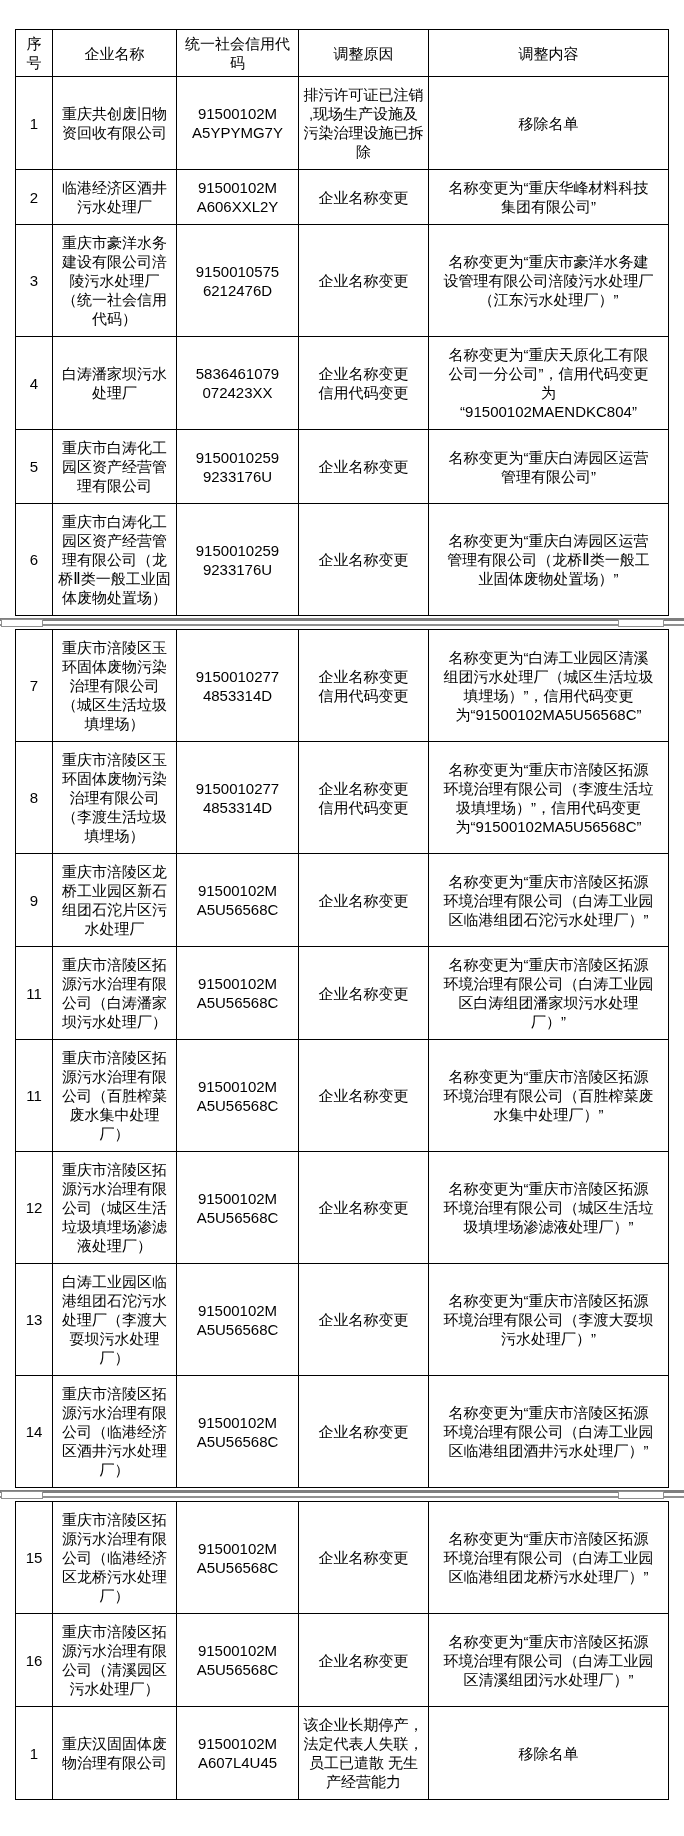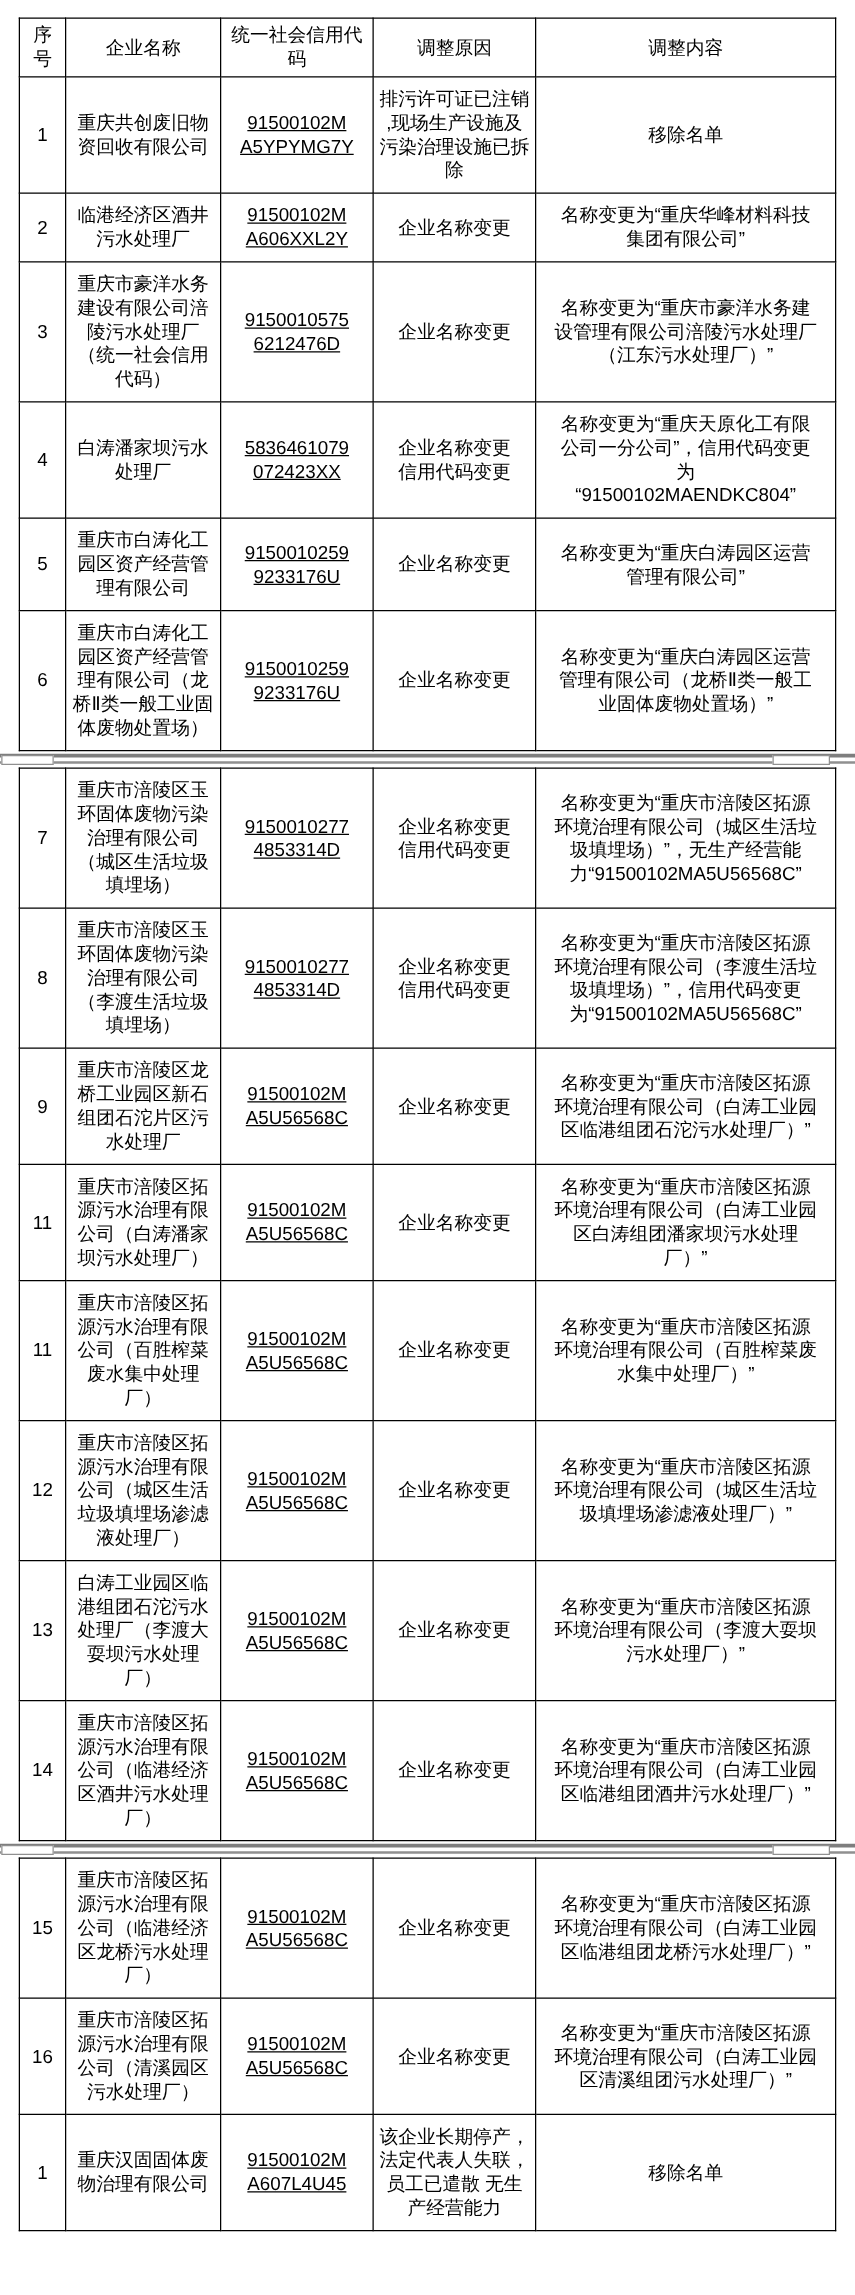--- a/index.html
+++ b/index.html
@@ -5,21 +5,21 @@
   * { box-sizing: border-box; }
   html, body { margin: 0; padding: 0; }
   body {
     width: 684px;
     height: 1836px;
     background: #ffffff;
     color: #000000;
     font-family: "Liberation Sans", "DejaVu Sans", sans-serif;
     overflow: hidden;
   }
-  .doc { padding-top: 14px; }
+  .doc { padding-top: 29px; }
 
   table {
     border-collapse: collapse;
     table-layout: fixed;
     width: 653px;
     margin-left: 15px;
   }
   col.c1 { width: 37px; }
   col.c2 { width: 124px; }
   col.c3 { width: 122px; }
@@ -31,21 +31,21 @@
     font-size: 15px;
     line-height: 19px;
     font-weight: 400;
     text-align: center;
     vertical-align: middle;
     white-space: pre-line;
     overflow-wrap: break-word;
     padding: 8px 4px;
   }
   th { padding: 4px 4px; }
-  td.c3 { padding: 8px 10px; text-decoration: underline; }
+  td.c3 { padding: 8px 10px; }
   td.c5 { padding: 8px 13px; }
 
   
   .page-break { position: relative; width: 684px; height: 13px; }
   .pb-line-top    { position: absolute; left: 0; top: 2px; width: 100%; height: 3px; background: #7e7e7e; }
   .pb-line-bottom { position: absolute; left: 0; top: 8px; width: 100%; height: 2px; background: #909090; }
   .pb-handle { position: absolute; top: 3px; height: 8px; background: #ffffff; border: 1px solid #909090; }
   .pb-handle.left  { left: 1px;  width: 42px; }
   .pb-handle.right { left: 618px; width: 46px; }
 </style>
@@ -139,21 +139,21 @@
           <col class="c5">
         </colgroup>
         <tbody>
           <tr>
             <td class="c1">7</td>
             <td class="c2">重庆市涪陵区玉环固体废物污染治理有限公司（城区生活垃圾填埋场）</td>
             <td class="c3">9150010277
 4853314D</td>
             <td class="c4">企业名称变更
 信用代码变更</td>
-            <td class="c5">名称变更为“重庆市涪陵区拓源环境治理有限公司（城区生活垃圾填埋场）”，无生产经营能力“91500102MA5U56568C”</td>
+            <td class="c5">名称变更为“白涛工业园区清溪组团污水处理厂（城区生活垃圾填埋场）”，信用代码变更为“91500102MA5U56568C”</td>
           </tr>
           <tr>
             <td class="c1">8</td>
             <td class="c2">重庆市涪陵区玉环固体废物污染治理有限公司（李渡生活垃圾填埋场）</td>
             <td class="c3">9150010277
 4853314D</td>
             <td class="c4">企业名称变更
 信用代码变更</td>
             <td class="c5">名称变更为“重庆市涪陵区拓源环境治理有限公司（李渡生活垃圾填埋场）”，信用代码变更为“91500102MA5U56568C”</td>
           </tr>

